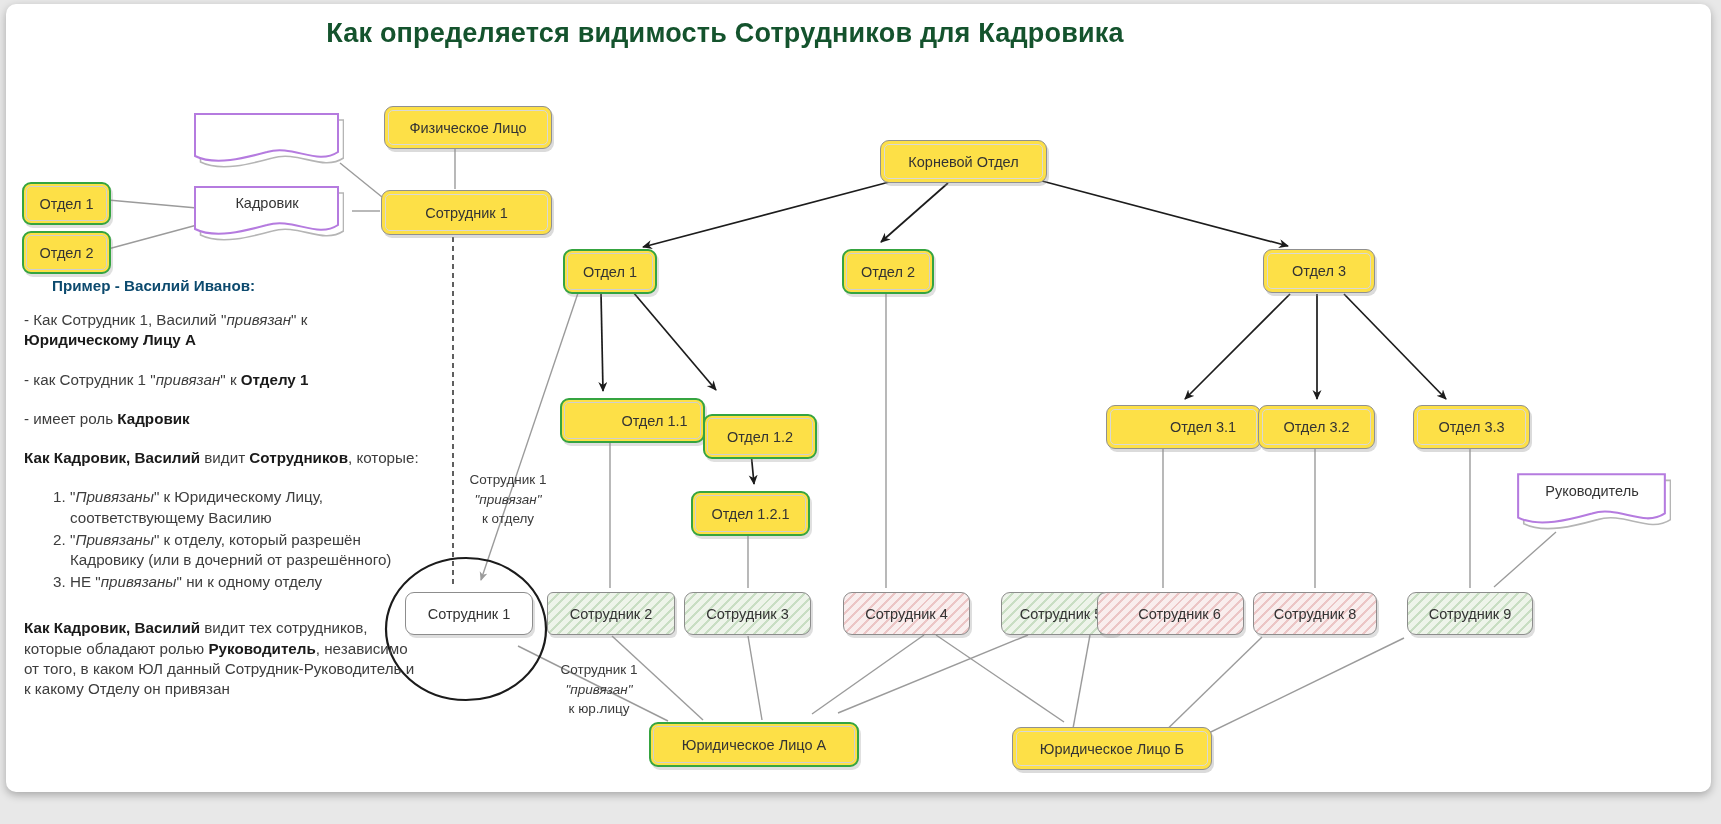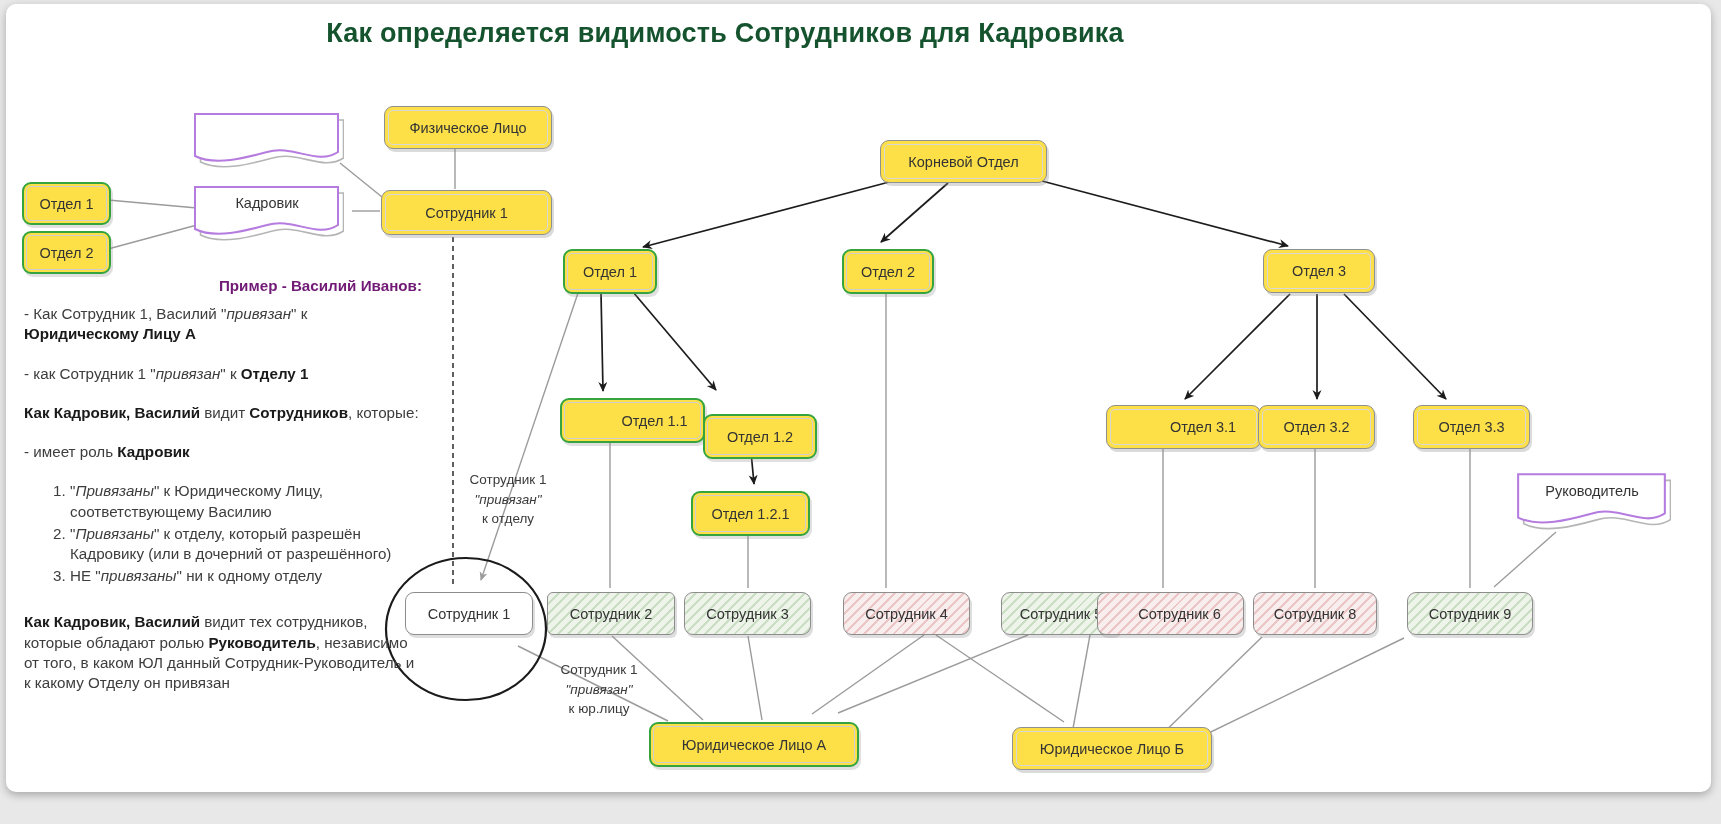--- a/index.html
+++ b/index.html
@@ -54,21 +54,21 @@
   .ann{
     position:absolute;z-index:4;text-align:center;
     font-size:13.5px;color:#3a3a3a;line-height:1.45;
   }
   .ann .it{font-style:italic;}
   
   .textcol{
     position:absolute;left:24px;top:276px;width:398px;z-index:4;
     font-size:15.2px;color:#3d3d3d;line-height:1.33;
   }
-  .textcol .head{font-weight:bold;color:#701a75;text-align:right;margin:0 0 8px 28px;}
+  .textcol .head{font-weight:bold;color:#0c4a6e;text-align:left;margin:0 0 14px 28px;}
   .textcol p{margin:0 0 19px 0;}
   .textcol ol{margin:0 0 26px 0;padding-left:46px;}
   .textcol li{margin:0 0 2px 0;}
   .textcol b{color:#1a1a1a;}
 </style>
 </head>
 <body>
 
 <div class="card"></div>
 
@@ -236,21 +236,21 @@
 <div class="ann" style="left:540px;top:660px;width:118px;">
   <div>Сотрудник 1</div>
   <div class="it">"<i>привязан</i>"</div>
   <div>к юр.лицу</div>
 </div>
 
 <div class="textcol">
   <div class="head">Пример - Василий Иванов:</div>
   <p>- Как Сотрудник 1, Василий "<i>привязан</i>" к <b>Юридическому Лицу А</b></p>
   <p>- как Сотрудник 1 "<i>привязан</i>" к <b>Отделу 1</b></p>
+  <p>- имеет роль <b>Кадровик</b></p>
   <p><b>Как Кадровик, Василий</b> видит <b>Сотрудников</b>, которые:</p>
-  <p>- имеет роль <b>Кадровик</b></p>
   <ol>
     <li>"<i>Привязаны</i>" к Юридическому Лицу, соответствующему Василию</li>
     <li>"<i>Привязаны</i>" к отделу, который разрешён Кадровику (или в дочерний от разрешённого)</li>
     <li>НЕ "<i>привязаны</i>" ни к одному отделу</li>
   </ol>
   <p><b>Как Кадровик, Василий</b> видит тех сотрудников, которые обладают ролью <b>Руководитель</b>, независимо от того, в каком ЮЛ данный Сотрудник-Руководитель и к какому Отделу он привязан</p>
 </div>
 
 </body></html>

